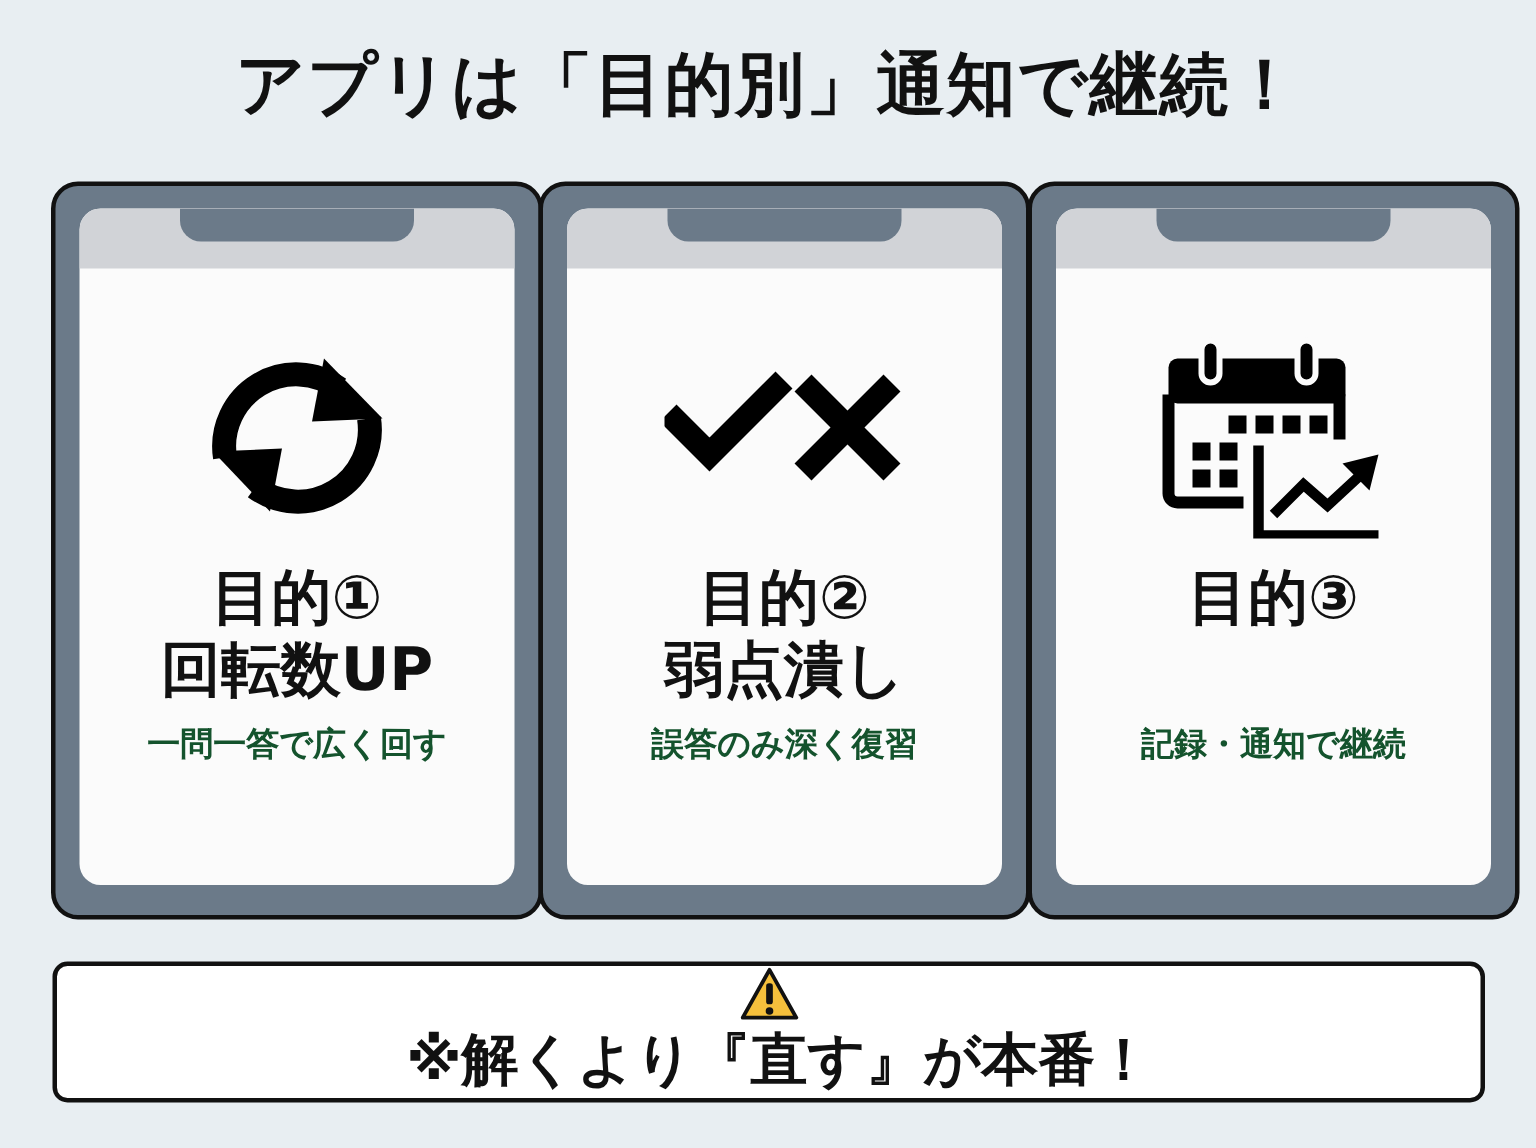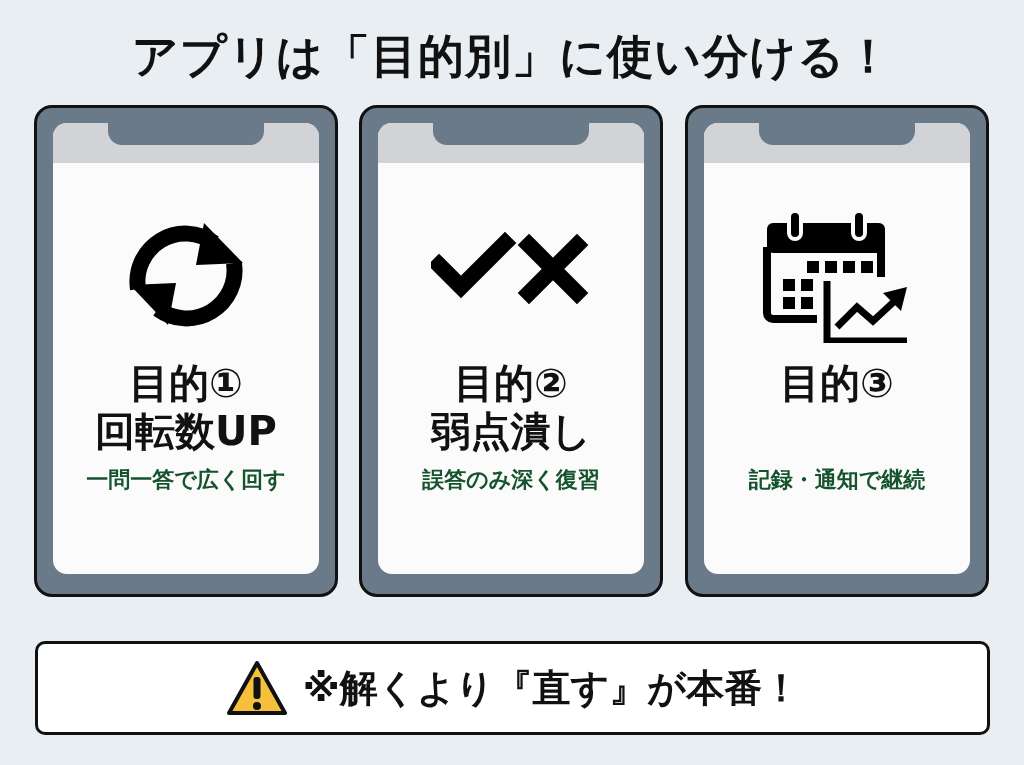--- a/index.html
+++ b/index.html
@@ -8,23 +8,24 @@
     background:#e8eef2;
     font-family:"DejaVu Sans", sans-serif;
     position:relative;
   }
   .title {
     position:absolute; left:0; top:26px; width:1024px;
     text-align:center; font-size:46px; font-weight:bold; color:#111;
     letter-spacing:1px;
   }
   .phone {
-    position:absolute; top:105px; width:298px; height:486px;
+    position:absolute; top:121px; width:298px; height:486px;
     background:#6b7a89; border:3px solid #111; border-radius:18px;
     box-sizing:content-box;
+    padding-left:24px;
   }
   .screen {
     position:absolute; left:16px; top:15px; right:16px; bottom:20px;
     background:#fbfbfb; border-radius:14px; overflow:hidden;
   }
   .statusbar {
     position:absolute; left:0; top:0; right:0; height:40px;
     background:#d1d3d7;
   }
   .notch {
@@ -41,28 +42,28 @@
     text-align:center; font-size:40px; font-weight:bold; color:#111;
     line-height:48px;
   }
   .sub {
     position:absolute; left:0; right:0; top:342px;
     text-align:center; font-size:22px; font-weight:bold; color:#14532d;
   }
   .banner {
     position:absolute; left:35px; top:641px; width:949px; height:88px;
     background:#fff; border:3px solid #111; border-radius:10px;
-    display:flex; align-items:center; justify-content:center;
+    display:flex; align-items:center; justify-content:center;flex-direction:column;
   }
   .banner-text { font-size:38px; font-weight:bold; color:#111; margin-left:14px; }
 </style>
 </head>
 <body>
 
-<div class="title">アプリは「目的別」に使い分ける！</div>
+<div class="title">アプリは「目的別」通知で継続！</div>
 
 <div class="phone" style="left:34px;">
   <div class="screen">
     <div class="statusbar">
         <div class="notch"></div>
       </div>
     <svg class="icon" viewBox="0 0 160 140">
       <path d="M32 86 A48 48 0 0 1 108 40" fill="none" stroke="#000" stroke-width="16"></path>
       <polygon points="98,20 137,60 90,62" fill="#000"></polygon>
       <path d="M128 60 A48 48 0 0 1 52 106" fill="none" stroke="#000" stroke-width="16"></path>

